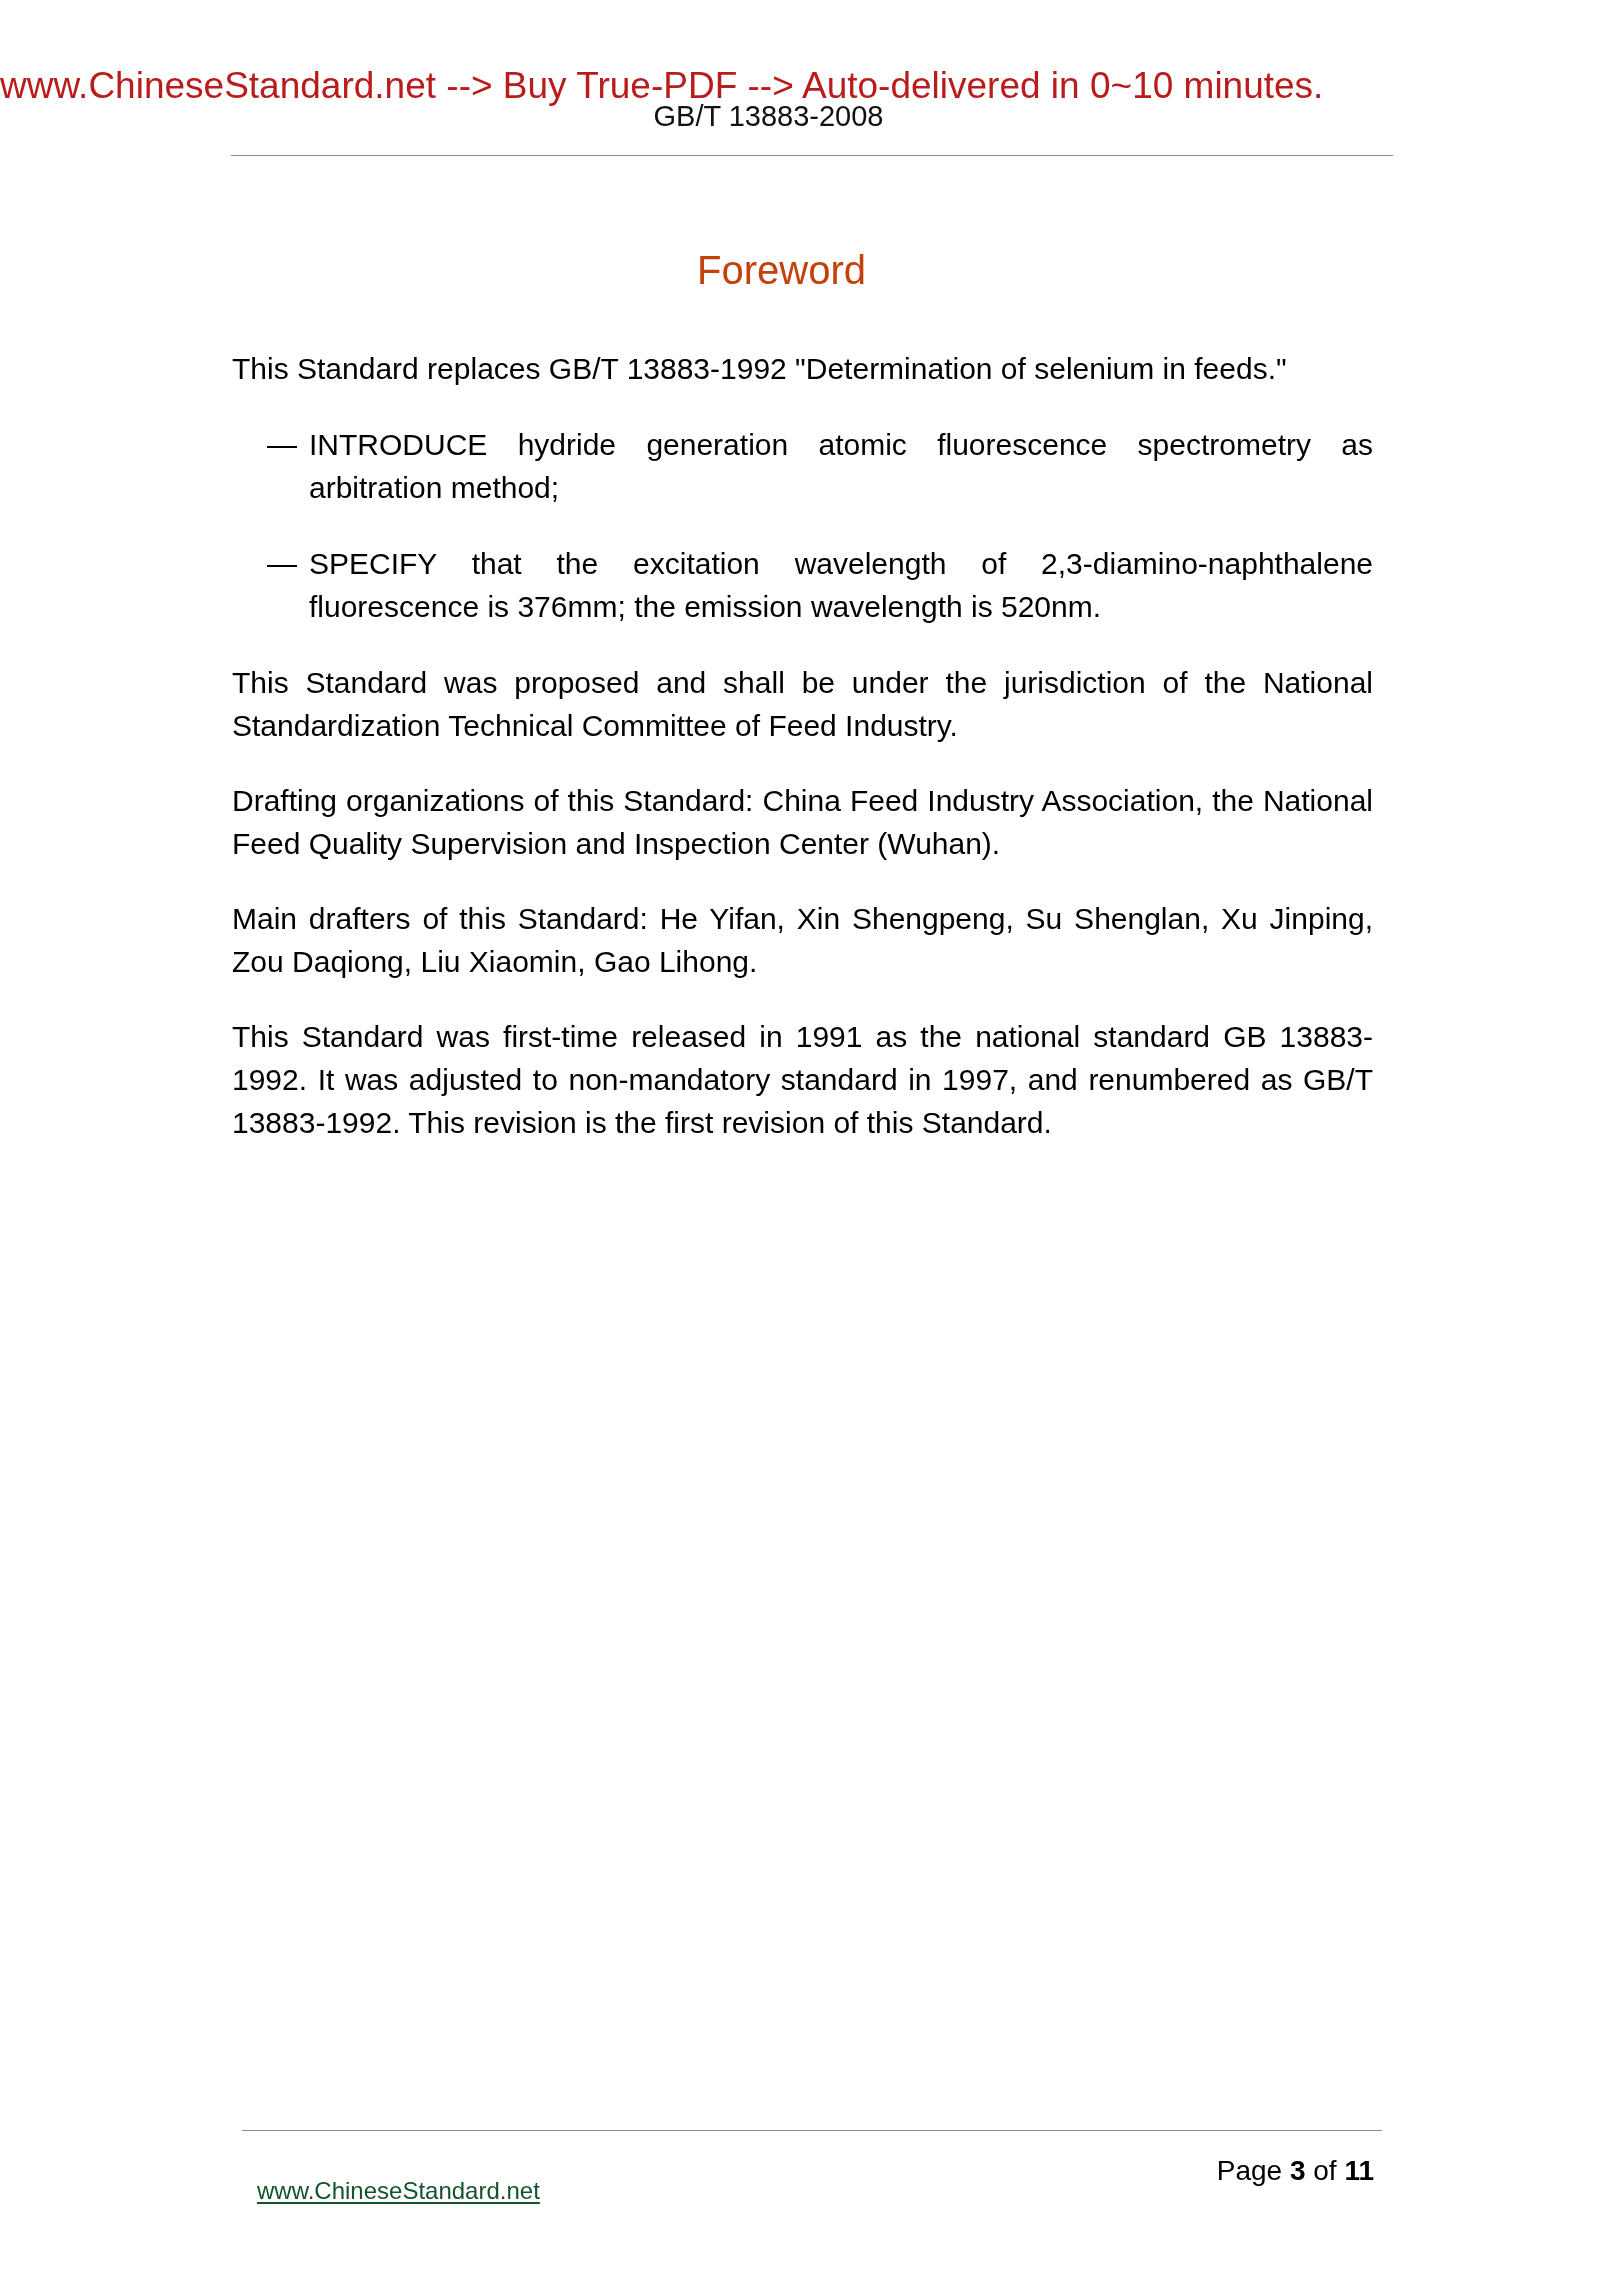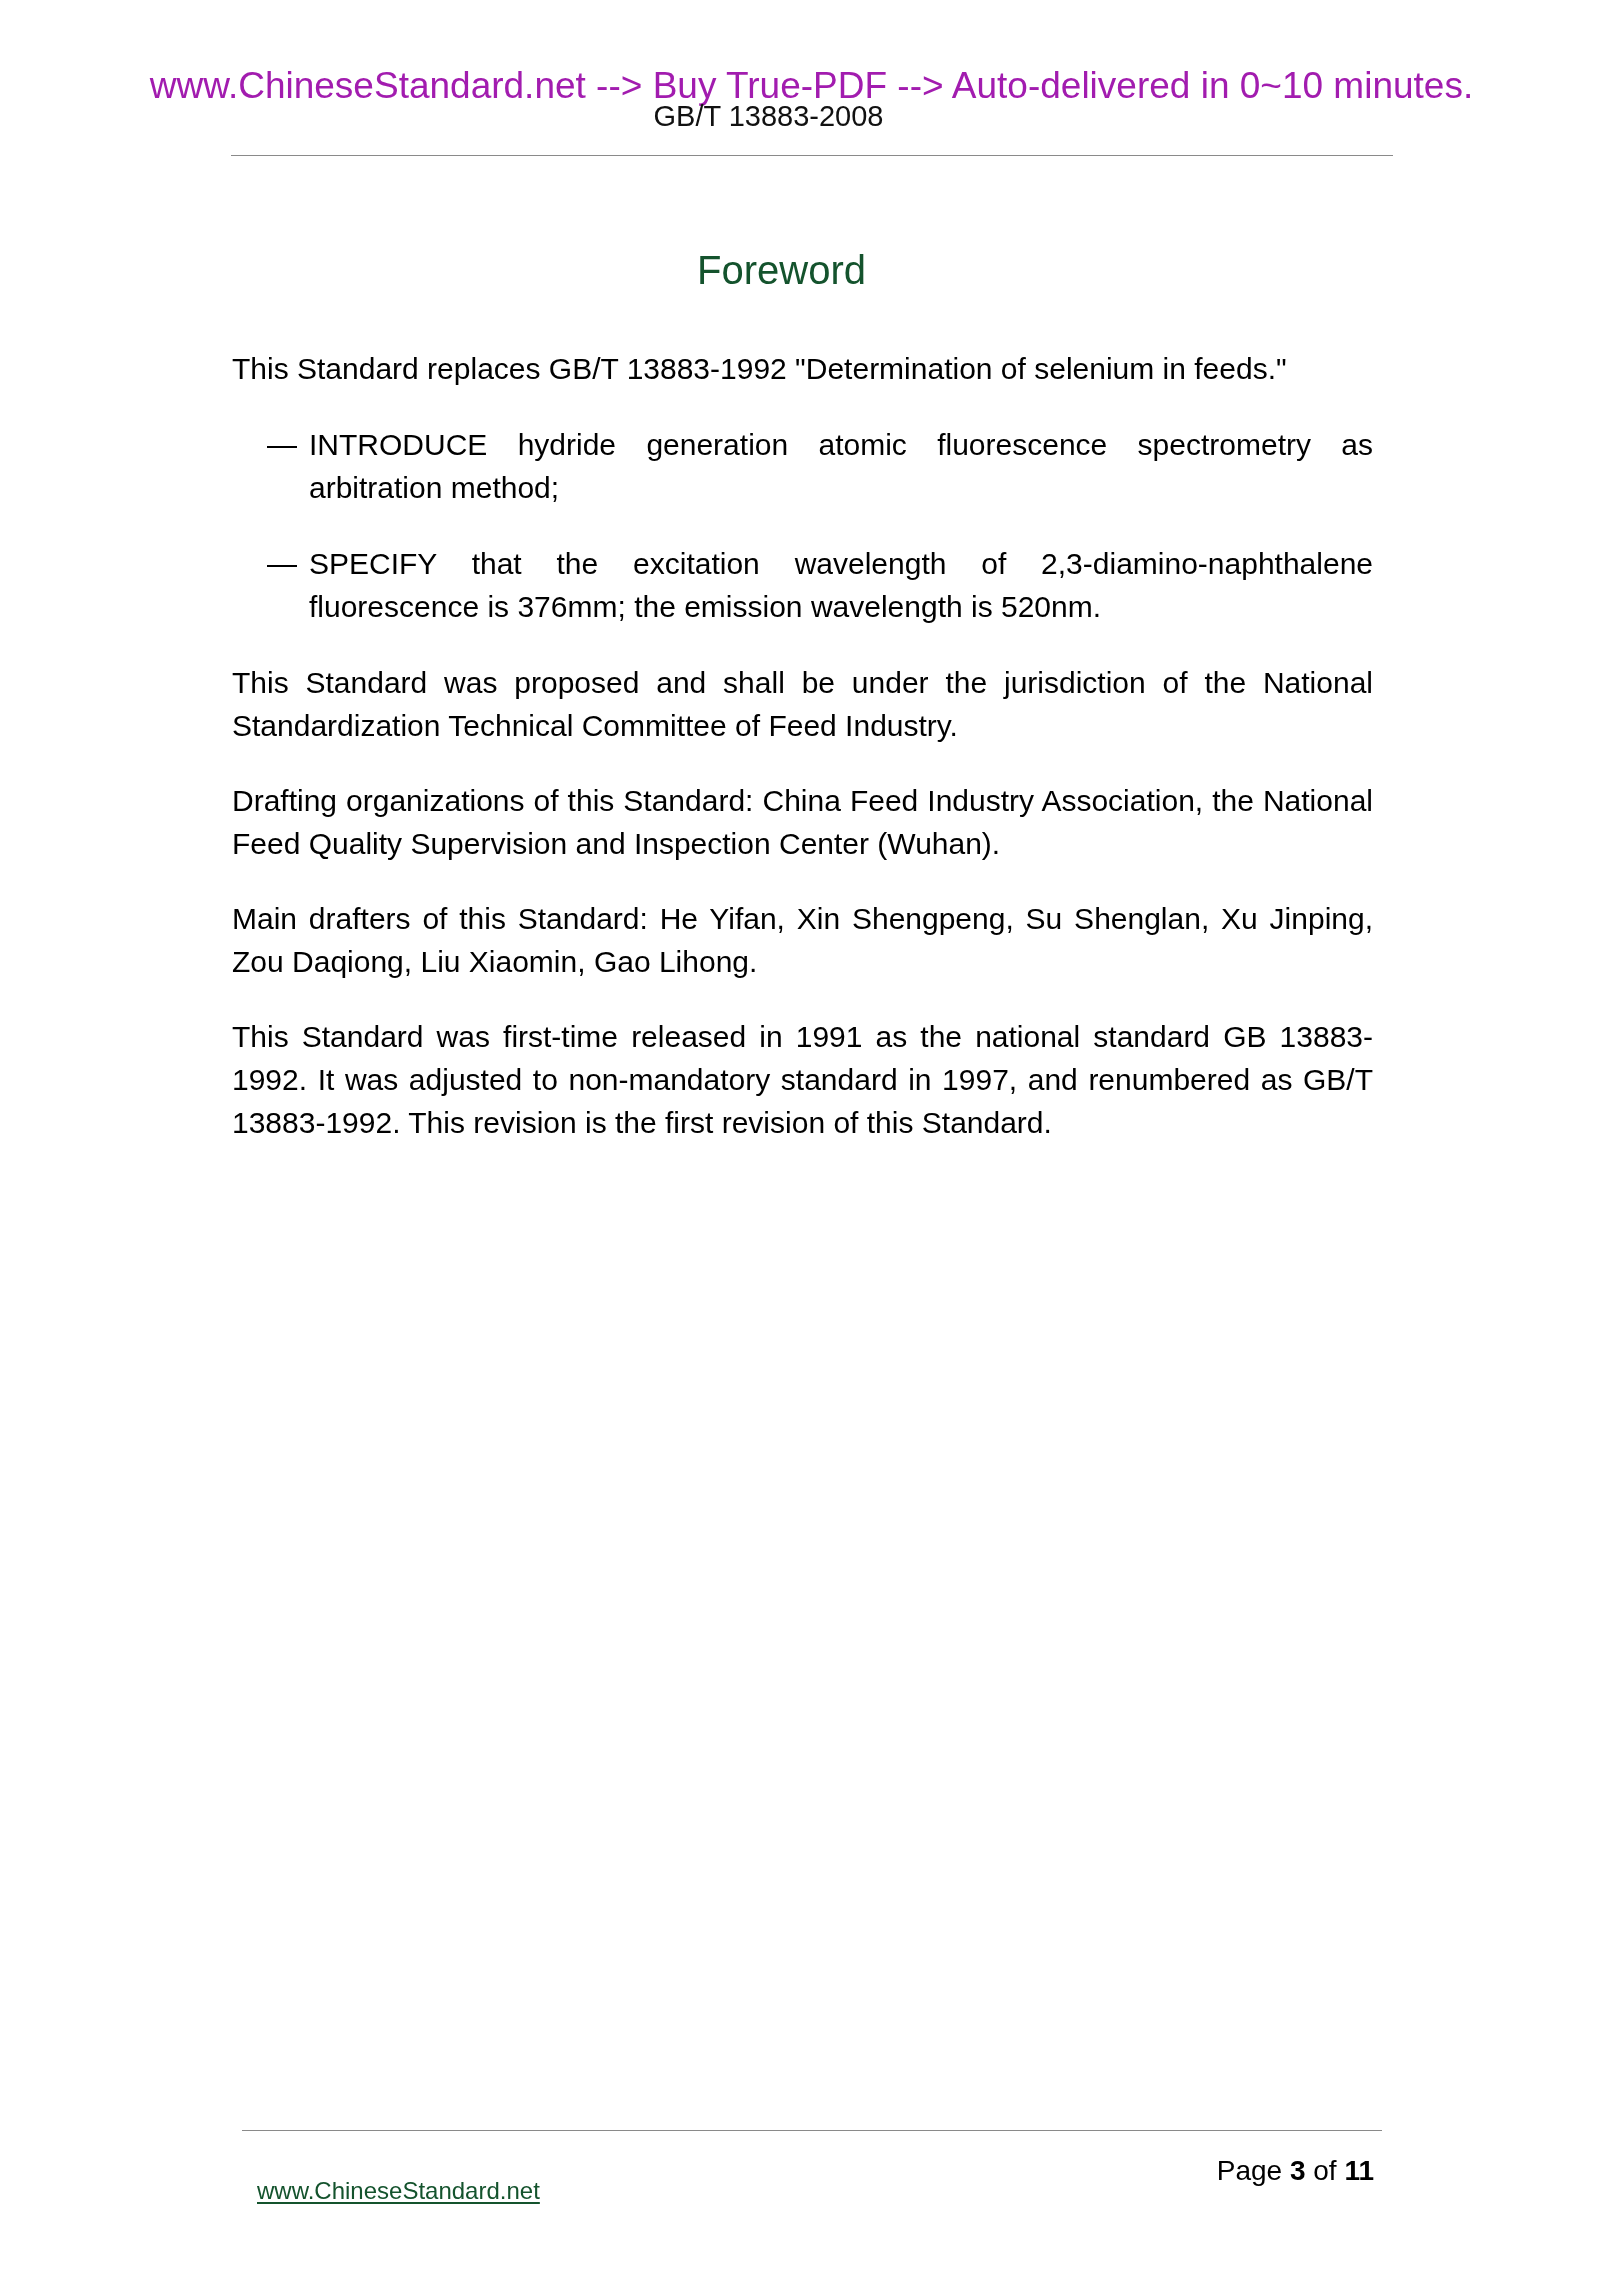--- a/index.html
+++ b/index.html
@@ -13,24 +13,24 @@
       position: relative;
       overflow: hidden;
       font-family: "Liberation Sans", sans-serif;
       color: #000;
     }
     .banner {
       position: absolute;
       left: 0;
       top: 65px;
       width: 1623px;
-      text-align: center;
+      text-align: left;
       font-size: 37px;
       line-height: 42px;
-      color: #a21caf;
+      color: #b91c1c;
       white-space: nowrap;
     }
     .doc-id {
       position: absolute;
       left: 0;
       top: 100px;
       width: 1537px;
       text-align: center;
       font-size: 29px;
       line-height: 33px;
@@ -45,21 +45,21 @@
       border-top: 1.7px solid #8a8a8a;
     }
     .title {
       position: absolute;
       left: 0;
       top: 247px;
       width: 1563px;
       text-align: center;
       font-size: 40px;
       line-height: 47px;
-      color: #14532d;
+      color: #c2410c;
     }
     .content {
       position: absolute;
       left: 232px;
       top: 347px;
       width: 1141px;
       font-size: 30px;
       line-height: 43px;
     }
     .content p {

